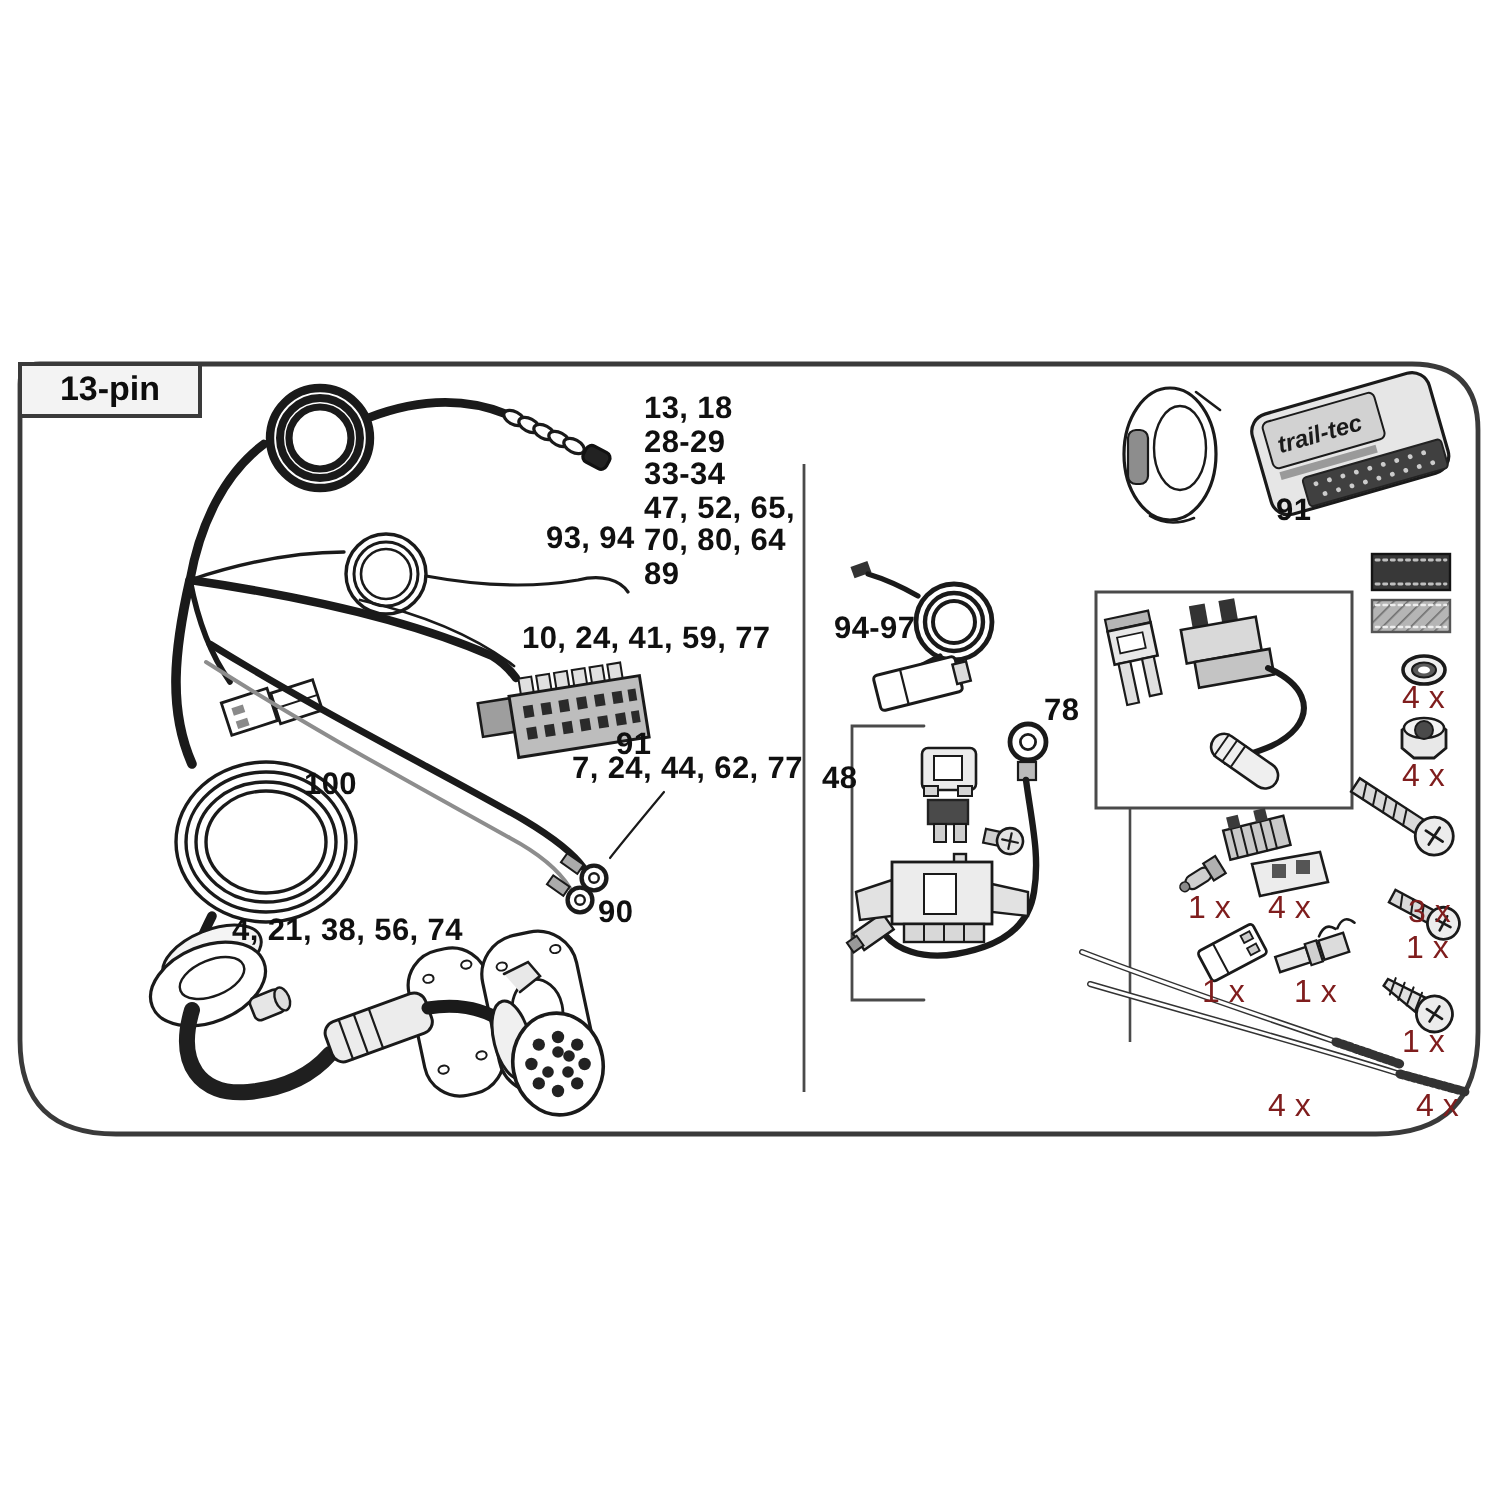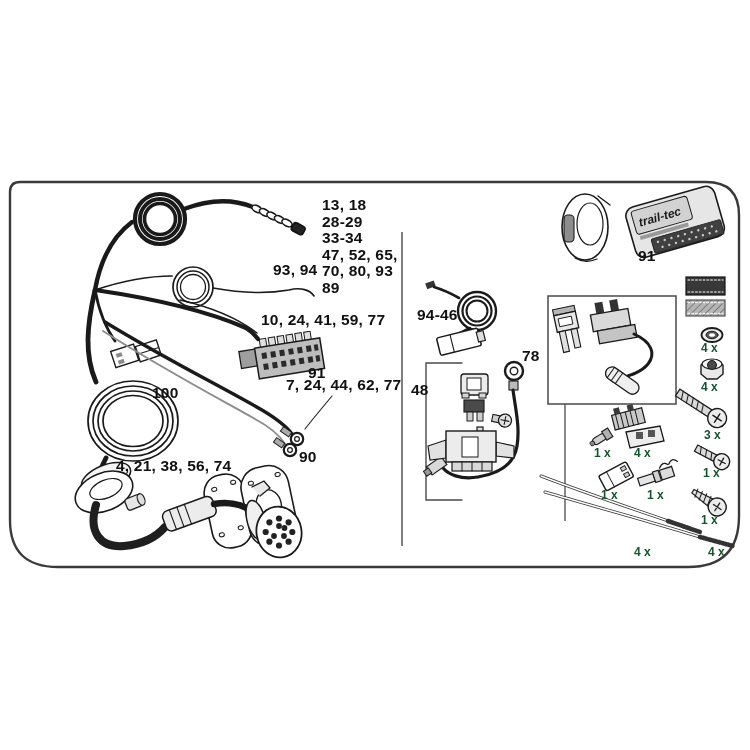--- a/index.html
+++ b/index.html
@@ -4,21 +4,21 @@
 <style>
   html,body{margin:0;padding:0;background:#ffffff;}
   #stage{position:relative;width:750px;height:750px;background:#ffffff;overflow:hidden;
          font-family:"Liberation Sans",sans-serif;}
   #art{position:absolute;left:0;top:0;}
   .plabel{position:absolute;font-weight:bold;font-size:15.5px;color:#101010;
           white-space:nowrap;letter-spacing:.2px;line-height:16px;}
   .pinlist{position:absolute;left:322px;top:197px;font-weight:bold;font-size:15.5px;
            color:#101010;letter-spacing:.2px;}
   .pinlist div{line-height:16.5px;white-space:nowrap;}
-  .qty{position:absolute;font-weight:bold;font-size:12px;color:#14532d;white-space:nowrap;}
+  .qty{position:absolute;font-weight:normal;font-size:16px;color:#7f1d1d;white-space:nowrap;}
   .framelabel{position:absolute;left:9px;top:181px;width:88px;height:24px;
               background:#f3f3f3;border:2px solid #3a3a3a;display:flex;align-items:center;
               justify-content:center;font-weight:bold;font-size:17px;color:#0d0d0d;}
   .brandtext{font-style:italic;font-weight:bold;}
 </style>
 </head>
 <body>
 
 <div id="stage">
 
@@ -378,46 +378,47 @@
       <path d="M668,521 L700,532" stroke="#333333" stroke-width="4.6" stroke-dasharray="1.6,1.6"></path>
     </g>
     <g>
       <path d="M545,492 C600,508 652,522 700,537" stroke="#333333" stroke-width="3"></path>
       <path d="M545,492 C600,508 652,522 700,537" stroke="#ffffff" stroke-width="1.5"></path>
       <path d="M700,537 L733,546" stroke="#333333" stroke-width="4.6" stroke-dasharray="1.6,1.6"></path>
     </g>
   </g>
 </svg>
 
+<div class="framelabel">13-pin</div>
 
 <div class="pinlist">
   <div>13, 18</div>
   <div>28-29</div>
   <div>33-34</div>
   <div>47, 52, 65,</div>
-  <div>70, 80, 93</div>
+  <div>70, 80, 64</div>
   <div>89</div>
 </div>
 
 <div class="plabel" style="left:273px;top:262px">93, 94</div>
 <div class="plabel" style="left:261px;top:312px">10, 24, 41, 59, 77</div>
 <div class="plabel" style="left:308px;top:365px">91</div>
 <div class="plabel" style="left:152px;top:385px">100</div>
 <div class="plabel" style="left:286px;top:377px">7, 24, 44, 62, 77</div>
 <div class="plabel" style="left:299px;top:449px">90</div>
 <div class="plabel" style="left:116px;top:458px">4, 21, 38, 56, 74</div>
 
-<div class="plabel" style="left:417px;top:307px">94-46</div>
+<div class="plabel" style="left:417px;top:307px">94-97</div>
 <div class="plabel" style="left:411px;top:382px">48</div>
 <div class="plabel" style="left:522px;top:348px">78</div>
 <div class="plabel" style="left:638px;top:248px">91</div>
 
 <div class="qty" style="left:701px;top:341px">4 x</div>
 <div class="qty" style="left:701px;top:380px">4 x</div>
-<div class="qty" style="left:704px;top:428px">3 x</div>
+<div class="qty" style="left:704px;top:448px">3 x</div>
 <div class="qty" style="left:703px;top:466px">1 x</div>
 <div class="qty" style="left:701px;top:513px">1 x</div>
 <div class="qty" style="left:594px;top:446px">1 x</div>
 <div class="qty" style="left:634px;top:446px">4 x</div>
 <div class="qty" style="left:601px;top:488px">1 x</div>
 <div class="qty" style="left:647px;top:488px">1 x</div>
 <div class="qty" style="left:634px;top:545px">4 x</div>
 <div class="qty" style="left:708px;top:545px">4 x</div>
 
 </div>

